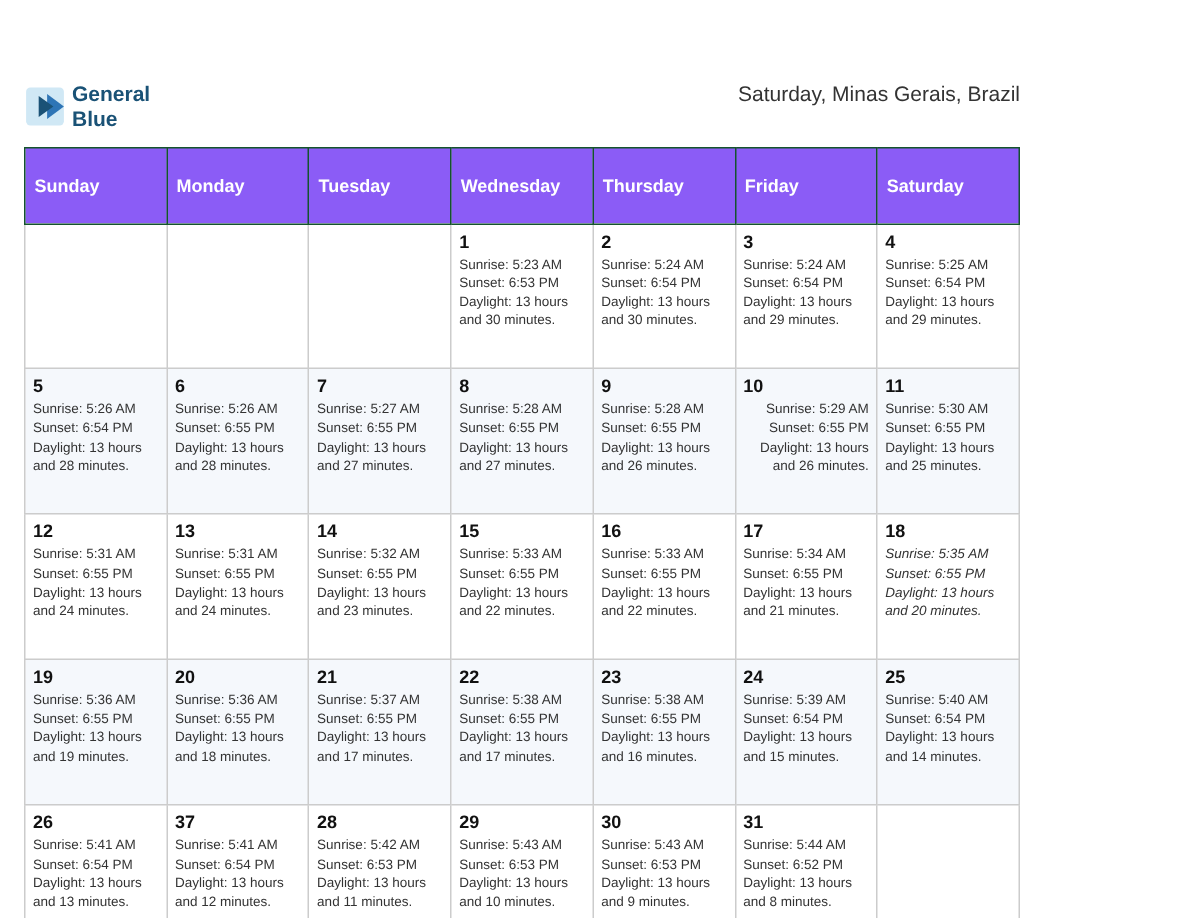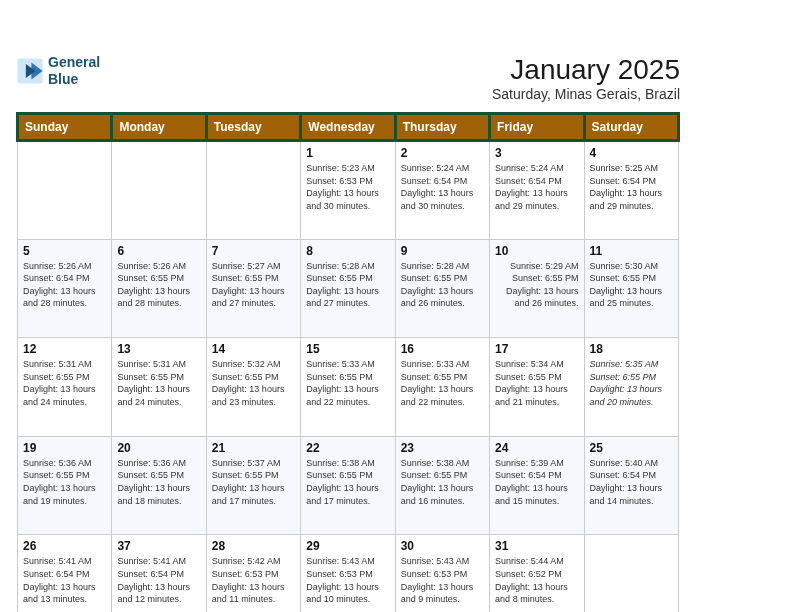--- a/index.html
+++ b/index.html
@@ -52,26 +52,26 @@
       color: #333;
     }
     .calendar {
       flex: 1;
       border: 1px solid #ccc;
       border-collapse: collapse;
       width: 100%;
       table-layout: fixed;
     }
     .calendar th {
-      background: #a16207;
+      background: #8b5cf6;
       color: #fff;
       text-align: left;
-      padding: 5px 6px;
+      padding: 18px 6px;
       font-size: 12px;
-      border: 3px solid #14532d;
+      border: 1px solid #14532d;
     }
     .calendar td {
       vertical-align: top;
       padding: 4px 5px;
       border: 1px solid #ccc;
       font-size: 9.5px;
       color: #333;
       height: 80px;
       background: #fff;
     }
@@ -104,21 +104,20 @@
         <rect x="2" y="2" width="36" height="36" rx="4" fill="#d0e8f5"></rect>
         <polygon points="22,8 38,20 22,32" fill="#2e75b6"></polygon>
         <polygon points="14,10 28,20 14,30" fill="#1a5276"></polygon>
       </svg>
       <div class="logo-text">
         <span>General</span><br>
         <span>Blue</span>
       </div>
     </div>
     <div class="title-block">
-      <div class="month-title">January 2025</div>
       <div class="subtitle">Saturday, Minas Gerais, Brazil</div>
     </div>
   </div>
 
   <table class="calendar">
     <thead>
       <tr>
         <th>Sunday</th>
         <th>Monday</th>
         <th>Tuesday</th>

